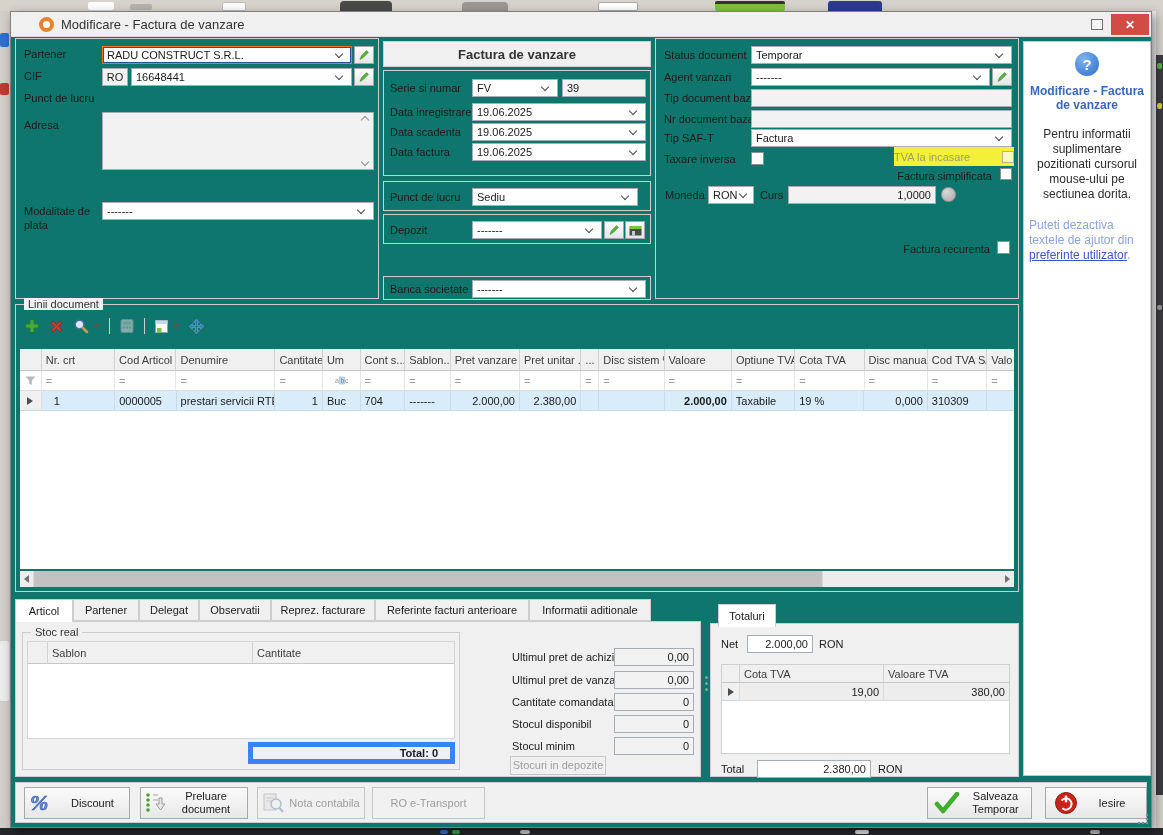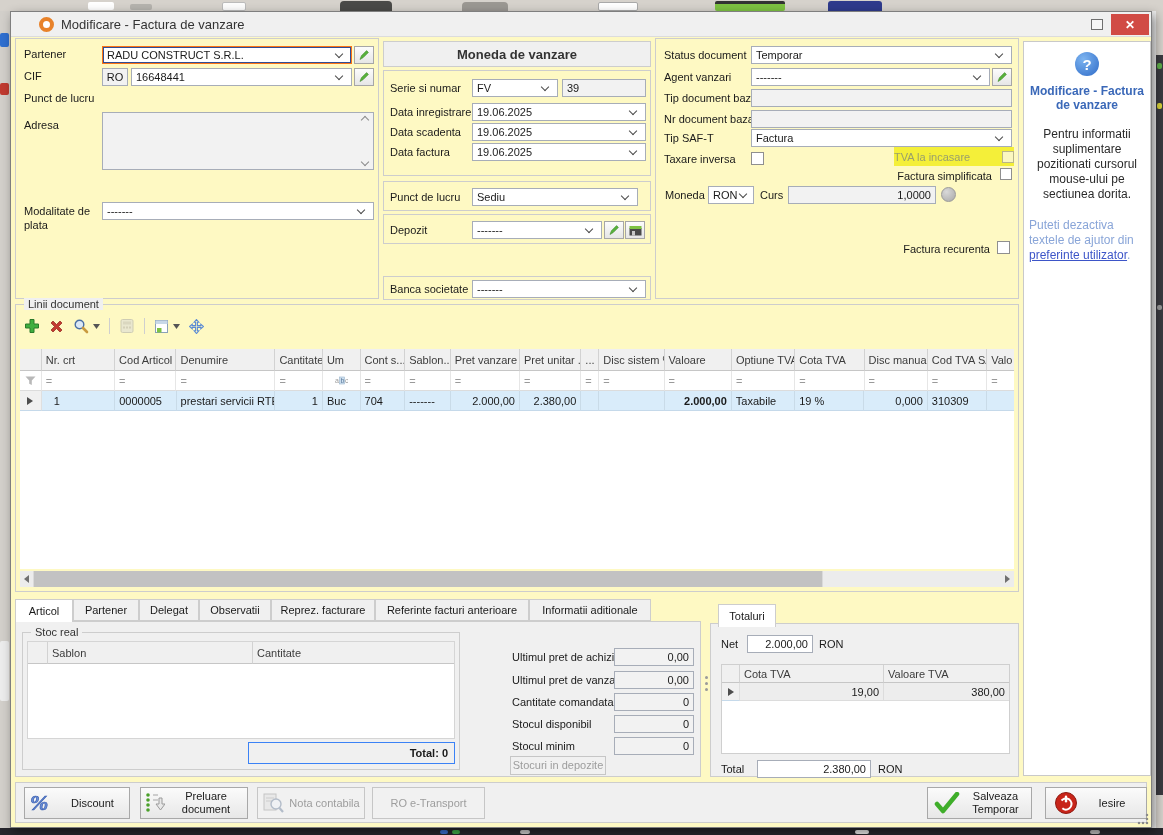--- a/index.html
+++ b/index.html
@@ -10,21 +10,21 @@
 
   
   .bg-top { left:0; top:0; width:1163px; height:11px; background:#d6d2cc; }
   .bg-left { left:0; top:11px; width:10px; height:817px; background:#d2cfca; }
   .bg-right-white { left:1152px; top:11px; width:4px; height:817px; background:#efefef; }
   .bg-right-dark { left:1156px; top:55px; width:7px; height:740px; background:#3a3a40; }
   .bg-bottom { left:0; top:828px; width:1163px; height:7px; background:#26262c; }
   .frag { position:absolute; border-radius:2px; }
 
   
-  .dialog { left:10px; top:11px; width:1142px; height:817px; background:#fef9c3;
+  .dialog { left:10px; top:11px; width:1142px; height:817px; background:#0f766e;
             border:1px solid #7f7f7f; box-shadow:3px 4px 10px rgba(0,0,0,.45); }
   .titlebar { left:0; top:0; width:100%; height:25px; background:#f0f0f0; border-bottom:1px solid #dcdcdc;
               display:flex; align-items:center; }
   .app-ico { width:15px; height:15px; border:4px solid #e8822a; border-radius:50%; background:#fff; margin-left:28px; }
   .title-text { margin-left:7px; font-size:13px; color:#333; }
   .win-max { position:absolute; right:48px; top:7px; width:12px; height:11px; border:1px solid #6f6f6f; background:#f6f6f6; }
   .win-close { position:absolute; right:2px; top:2px; width:38px; height:21px; background:#d14b45; color:#fff;
                display:flex; align-items:center; justify-content:center; font-size:12px; font-weight:bold; }
 
   .grp { position:absolute; border:1px solid #cdcdcd; }
@@ -171,21 +171,21 @@
     </div>
 
     <div class="lbl" style="left:8px;top:165px;width:72px;line-height:1.3;">Modalitate de plata</div>
     <div class="fld" style="left:86px;top:163px;width:272px;">
       <span>-------</span>
       <span class="chev"></span>
     </div>
   </div>
 
   <div class="grp" style="left:372px;top:29px;width:268px;height:26px;background:#f0f0f0;display:flex;align-items:center;justify-content:center;">
-    <span style="font-weight:bold;font-size:13px;color:#333;">Moneda de vanzare</span>
+    <span style="font-weight:bold;font-size:13px;color:#333;">Factura de vanzare</span>
   </div>
 
   <div class="grp" style="left:372px;top:58px;width:268px;height:106px;">
     <div class="lbl" style="left:6px;top:11px;">Serie si numar</div>
     <div class="fld" style="left:88px;top:8px;width:86px;">
       <span>FV</span>
       <span class="chev"></span>
     </div>
     <div class="fld dis" style="left:178px;top:8px;width:84px;">
         <span>39</span>
@@ -494,21 +494,21 @@
     <div class="grp" style="left:6px;top:10px;width:438px;height:138px;">
       <div class="legend">Stoc real</div>
       <div class="abs" style="left:4px;top:8px;right:4px;bottom:30px;background:#fff;border:1px solid #d5d5d5;">
         <div class="t-row">
           <div class="th" style="width:20px;"></div>
           <div class="th" style="width:205px;">Sablon</div>
           <div class="th" style="flex:1;border-right:none;">Cantitate</div>
         </div>
       </div>
       <div class="abs" style="left:4px;right:4px;bottom:4px;height:24px;background:#f0f0f0;">
-        <div class="abs" style="left:221px;right:0;top:1px;height:22px;border:1px solid #3b82f6;display:flex;align-items:center;justify-content:flex-end;padding-right:6px;font-weight:bold;">
+        <div class="abs" style="left:221px;right:0;top:1px;height:22px;border:5px solid #3b82f6;display:flex;align-items:center;justify-content:flex-end;padding-right:12px;font-weight:bold;">
           <span>Total: 0</span>
         </div>
       </div>
     </div>
 
     <div class="lbl" style="left:496px;top:29px;">Ultimul pret de achizitie</div>
     <div class="fld dis ra" style="left:598px;top:26px;width:80px;">
         <span>0,00</span>
       </div>
     <div class="lbl" style="left:496px;top:52px;">Ultimul pret de vanzare</div>

